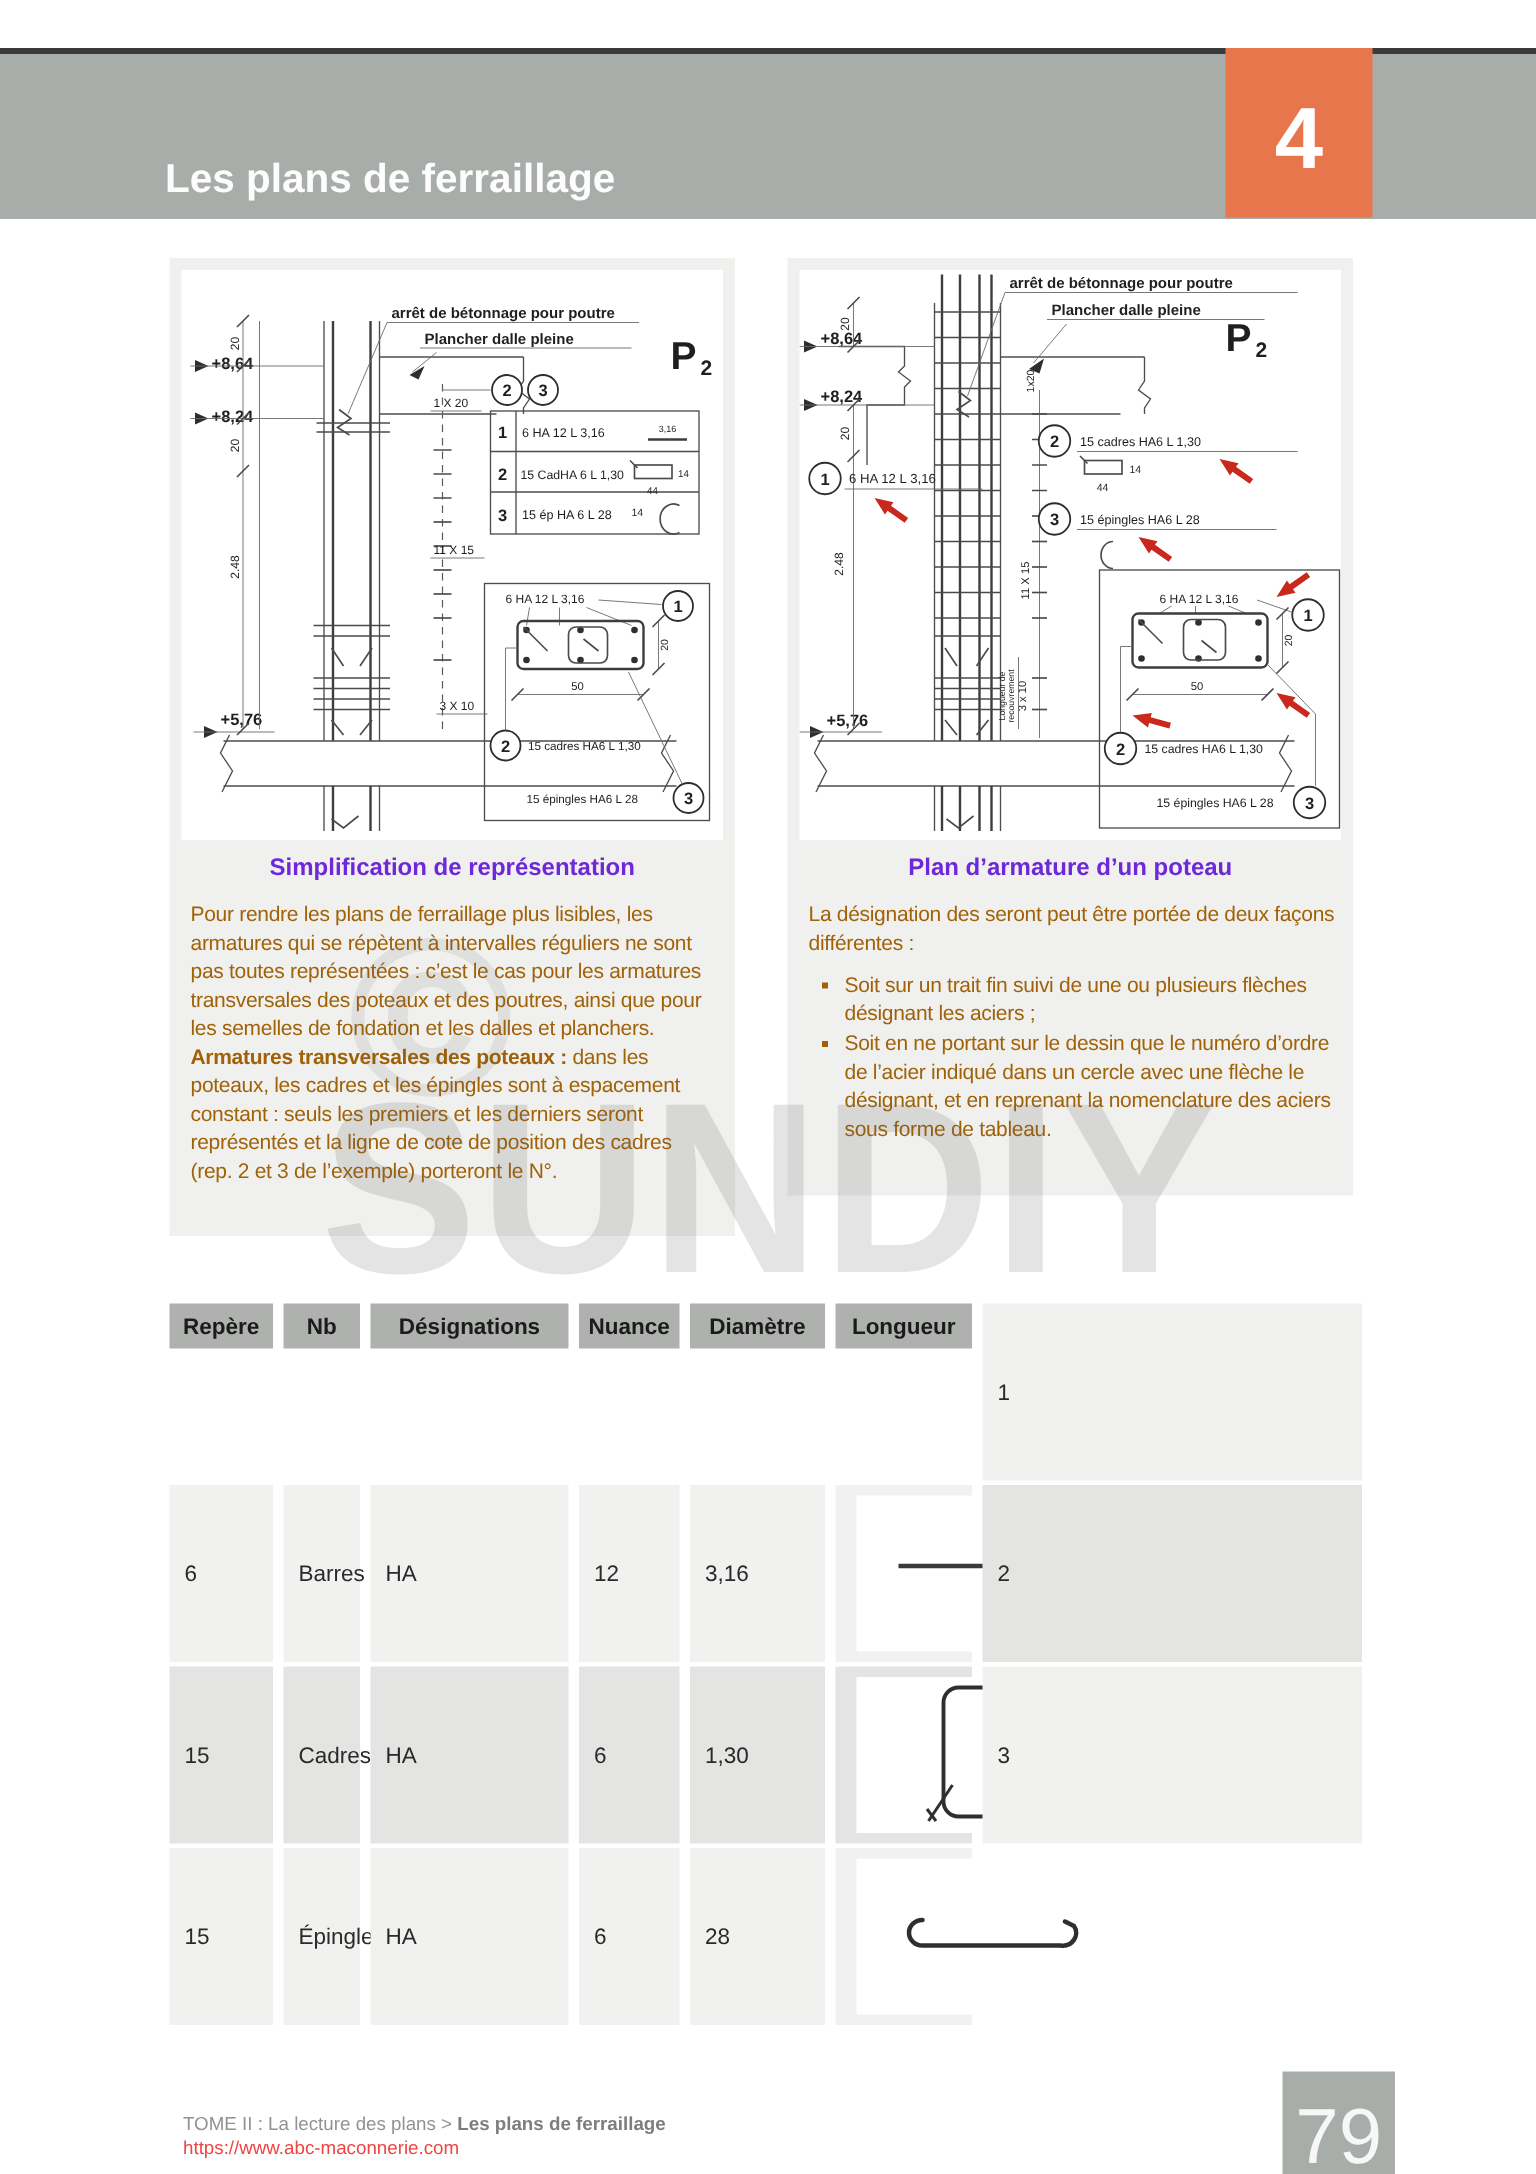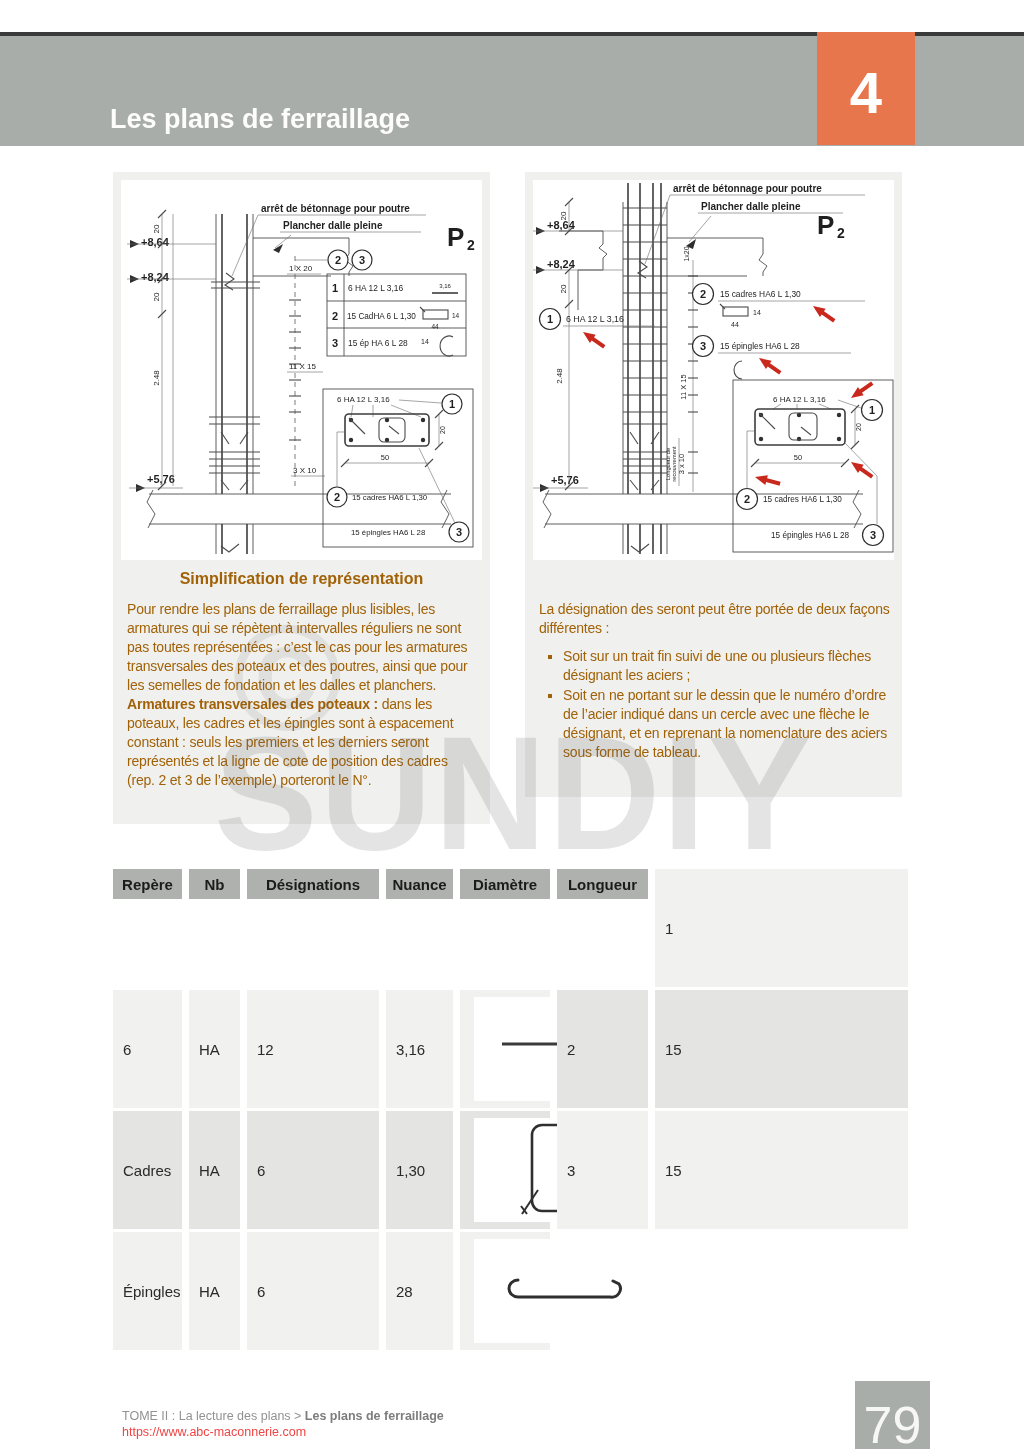--- a/index.html
+++ b/index.html
@@ -9,21 +9,21 @@
   .band{position:absolute;left:0;top:4px;width:1024px;height:110px;background:#a9ada9;}
   .band-title{position:absolute;left:110px;top:68px;font-size:27px;font-weight:bold;color:#fdfdfd;}
   .chapter-box{position:absolute;left:817px;top:0;width:98px;height:113px;background:#e8764d;
         display:flex;align-items:center;justify-content:center;}
   .chapter-box span{font-size:58px;font-weight:bold;color:#ffffff;padding-top:8px;}
   .card{position:absolute;background:#f0f0ef;}
   .card-left{left:113px;top:140px;width:377px;height:652px;}
   .card-right{left:525px;top:140px;width:377px;height:625px;}
   .diag-frame{position:absolute;left:8px;top:8px;width:361px;height:380px;background:#ffffff;}
   .caption{position:absolute;left:0;top:398px;width:100%;text-align:center;font-size:16px;
-        font-weight:bold;color:#a16207;}
+        font-weight:bold;color:#6d28d9;}
   .body-text{position:absolute;left:14px;right:12px;top:428px;font-size:14px;line-height:19px;
         color:#a16207;letter-spacing:-0.2px;}
   .body-text p{margin:0;}
   .body-text ul{margin:9px 0 0 0;padding-left:24px;list-style:square;}
   .body-text li{margin-bottom:1px;}
   .diag text{font-family:"Liberation Sans",sans-serif;fill:#1f1f1f;}
   .t-b{font-weight:bold;}
   .ln{stroke:#4d4d4d;stroke-width:0.9;fill:none;}
   .ln2{stroke:#3d3d3d;stroke-width:1.6;fill:none;}
   .lnm{stroke:#4a4a4a;stroke-width:1.1;fill:none;}
@@ -450,20 +450,21 @@
           <text class="t-b" x="214" y="323" font-size="11" text-anchor="middle">2</text>
           <polyline class="thin" points="214,308 214,251 222,251"></polyline>
           <text x="230" y="322" font-size="8.2">15 cadres HA6 L 1,30</text>
           <circle class="refc" cx="340" cy="355" r="10.5"></circle>
           <text class="t-b" x="340" y="359" font-size="11" text-anchor="middle">3</text>
           <polyline class="thin" points="312,263 344,296 344,344"></polyline>
           <text x="238" y="358" font-size="8.2">15 épingles HA6 L 28</text>
         </g>
       </svg>
     </div>
+    <div class="caption">Plan d’armature d’un poteau</div>
     <div class="body-text">
       <p>La désignation des seront peut être portée de deux façons différentes :</p>
       <ul>
         <li>Soit sur un trait fin suivi de une ou plusieurs flèches désignant les aciers ;</li>
         <li>Soit en ne portant sur le dessin que le numéro d’ordre de l’acier indiqué dans un cercle avec une flèche le désignant, et en reprenant la nomenclature des aciers sous forme de tableau.</li>
       </ul>
     </div>
   </div>
 
   <div class="watermark-c">©</div>
@@ -472,20 +473,21 @@
   <div class="table">
     <div class="hcell">Repère</div>
     <div class="hcell">Nb</div>
     <div class="hcell">Désignations</div>
     <div class="hcell">Nuance</div>
     <div class="hcell">Diamètre</div>
     <div class="hcell">Longueur</div>
 
     <div class="cell r-light">1</div>
     <div class="cell r-light">6</div>
+    <div class="cell r-light">Barres</div>
     <div class="cell r-light">HA</div>
     <div class="cell r-light">12</div>
     <div class="cell r-light">3,16</div>
     <div class="cell r-light fac">
       <div class="facbox">
         <svg width="170" height="104">
             <line x1="28" y1="47" x2="145" y2="47" stroke="#3a3a3a" stroke-width="3"></line>
           </svg>
       </div>
     </div>

